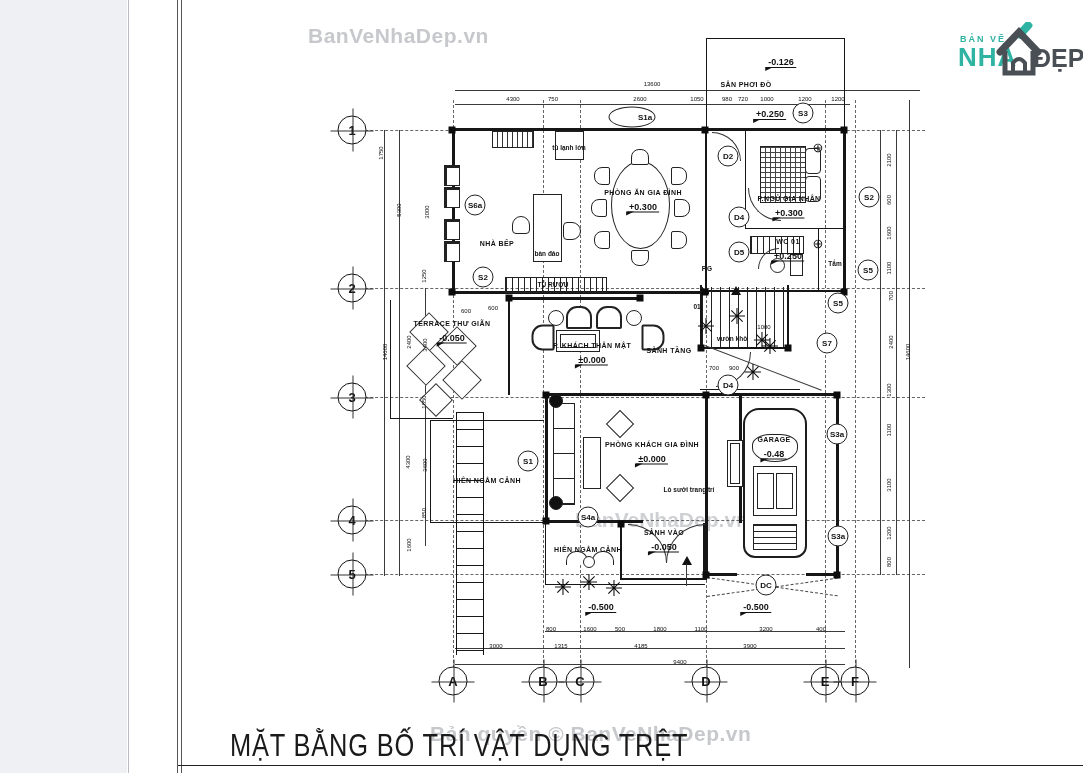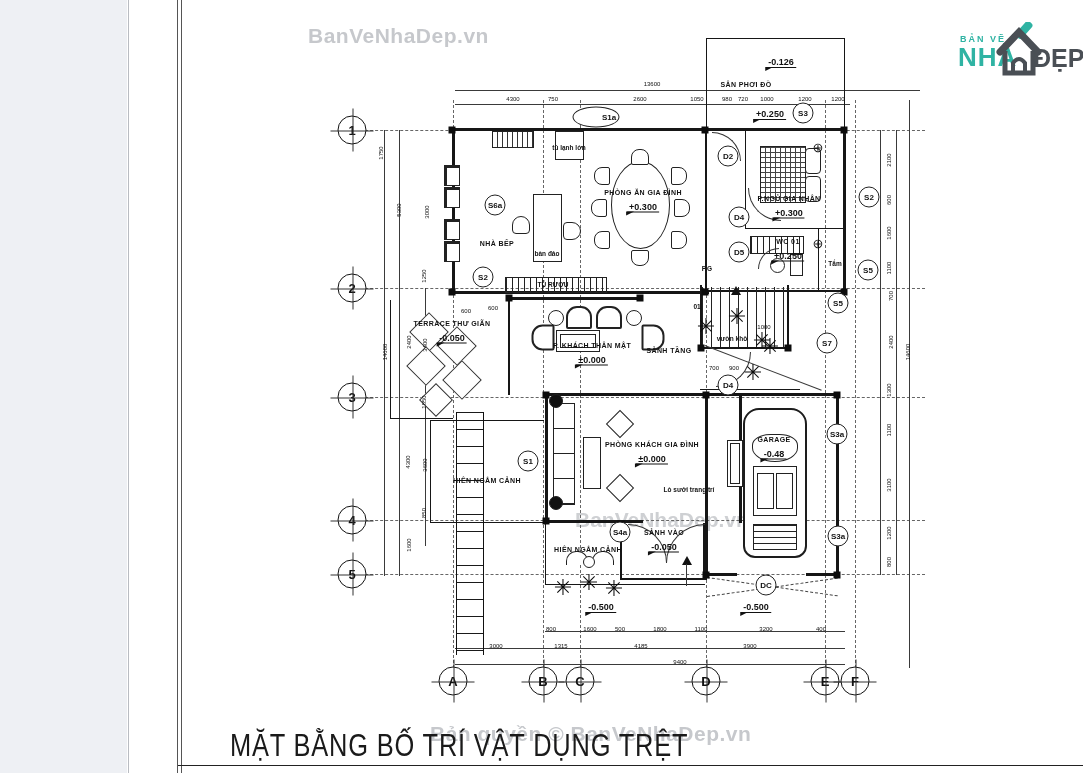--- a/index.html
+++ b/index.html
@@ -319,30 +319,30 @@
       <div class="abs ann" style="left: 553px; top: 284px;">TỦ RƯỢU</div>
       <div class="abs ann" style="left: 732px; top: 338px;">vườn khô</div>
       <div class="abs ann" style="left: 689px; top: 489px;">Lò sưởi trang trí</div>
       <div class="abs ann" style="left: 835px; top: 263px;">Tắm</div>
       <div class="abs ann" style="left: 707px; top: 268px;">P.G</div>
       <div class="abs ann" style="left: 697px; top: 306px;">01</div>
       <div class="abs room" style="left: 781px; top: 60px;"><span class="level">-0.126</span></div>
       <div class="abs room" style="left: 770px; top: 112px;"><span class="level">+0.250</span></div>
       <div class="abs room" style="left: 601px; top: 605px;"><span class="level">-0.500</span></div>
       <div class="abs room" style="left: 756px; top: 605px;"><span class="level">-0.500</span></div>
-      <div class="abs mk" style="left: 596px; top: 117px; padding-left: 26px;">S1a</div>
+      <div class="abs mk" style="left: 632px; top: 117px; padding-left: 26px;">S1a</div>
       <div class="abs mk" style="left: 803px; top: 113px;">S3</div>
-      <div class="abs mk" style="left: 475px; top: 205px; margin-left: 20px;">S6a</div>
+      <div class="abs mk" style="left: 475px; top: 205px;">S6a</div>
       <div class="abs mk" style="left: 483px; top: 277px;">S2</div>
       <div class="abs mk" style="left: 869px; top: 197px;">S2</div>
       <div class="abs mk" style="left: 868px; top: 270px;">S5</div>
       <div class="abs mk" style="left: 838px; top: 303px;">S5</div>
       <div class="abs mk" style="left: 827px; top: 343px;">S7</div>
       <div class="abs mk" style="left: 528px; top: 461px;">S1</div>
-      <div class="abs mk" style="left: 588px; top: 532px; margin-left: 32px;">S4a</div>
+      <div class="abs mk" style="left: 588px; top: 517px;">S4a</div>
       <div class="abs mk" style="left: 837px; top: 434px;">S3a</div>
       <div class="abs mk" style="left: 838px; top: 536px;">S3a</div>
       <div class="abs mk" style="left: 728px; top: 156px;">D2</div>
       <div class="abs mk" style="left: 739px; top: 217px;">D4</div>
       <div class="abs mk" style="left: 739px; top: 252px;">D5</div>
       <div class="abs mk" style="left: 728px; top: 385px;">D4</div>
       <div class="abs mk" style="left: 766px; top: 585px;">DC</div>
       <div class="abs dim" style="left: 652px; top: 84px;">13600</div>
       <div class="abs dim" style="left: 513px; top: 99px;">4300</div>
       <div class="abs dim" style="left: 553px; top: 99px;">750</div>

